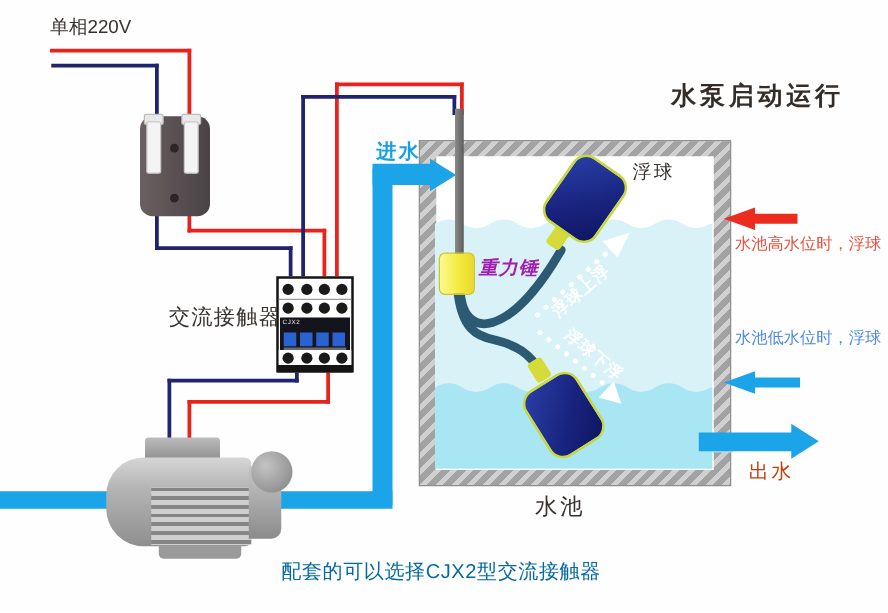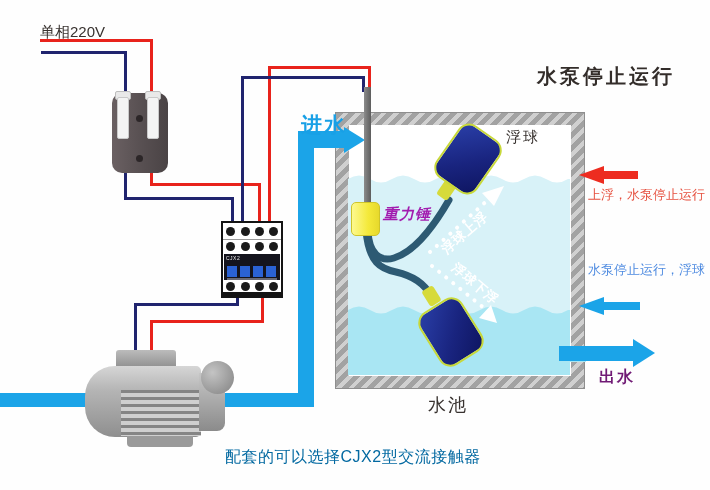--- a/index.html
+++ b/index.html
@@ -99,27 +99,27 @@
   .redHead{left:579px;top:166px;width:0;height:0;border-right:25px solid #ed2c20;border-top:9px solid transparent;border-bottom:9px solid transparent;}
   .bluShaft{left:604px;top:302px;width:36px;height:8px;background:#1ba4e8;}
   .bluHead{left:579px;top:297px;width:0;height:0;border-right:25px solid #1ba4e8;border-top:9px solid transparent;border-bottom:9px solid transparent;}
   .outShaft{left:559px;top:346px;width:75px;height:15px;background:#1ba4e8;}
   .outHead{left:633px;top:339px;width:0;height:0;border-left:22px solid #1ba4e8;border-top:14px solid transparent;border-bottom:14px solid transparent;}
   .annRed{color:#e6503f;font-size:13px;line-height:19px;}
   .annBlu{color:#4d8ae0;font-size:13px;line-height:19px;}
 
   
   .title{left:537px;top:63px;font-size:20px;font-weight:bold;letter-spacing:3px;color:#332d2a;}
-  .power{left:40px;top:23px;font-size:15px;color:#38322f;}
+  .power{left:40px;top:12px;font-size:15px;color:#38322f;}
   .lswitch{left:44px;top:106px;font-size:17px;letter-spacing:1px;}
   .lcontactor{left:135px;top:242px;font-size:17px;letter-spacing:1px;}
-  .linlet{left:301px;top:111px;font-size:21px;font-weight:bold;color:#18a0e6;letter-spacing:2px;}
+  .linlet{left:301px;top:111px;font-size:16px;font-weight:bold;color:#18a0e6;letter-spacing:2px;}
   .lhammer{left:383px;top:205px;font-size:15px;font-weight:bold;color:#a21caf;letter-spacing:1px;font-style:italic;}
   .lfloat{left:506px;top:128px;font-size:15px;letter-spacing:2px;}
-  .loutlet{left:599px;top:367px;font-size:16px;font-weight:bold;color:#701a75;letter-spacing:2px;}
+  .loutlet{left:599px;top:367px;font-size:16px;font-weight:normal;color:#c2410c;letter-spacing:2px;}
   .ltank{left:428px;top:393px;font-size:18px;letter-spacing:2px;}
   .lpump{left:45px;top:448px;font-size:16px;letter-spacing:1px;}
   .lfoot{left:225px;top:447px;font-size:16px;color:#0369a1;letter-spacing:.5px;}
 </style>
 </head>
 <body>
 
 <div id="stage">
 
   <div class="wire wr r1"></div>
@@ -223,29 +223,30 @@
   <div class="abs mknob"></div>
   <div class="abs mfoot"></div>
 
   <div class="arrShaft redShaft"></div>
   <div class="arrShaft redHead"></div>
   <div class="arrShaft bluShaft"></div>
   <div class="arrShaft bluHead"></div>
   <div class="arrShaft outShaft"></div>
   <div class="arrShaft outHead"></div>
 
-  <div class="lbl title">水泵停止运行</div>
+  <div class="lbl title">水泵启动运行</div>
   <div class="lbl power">单相220V</div>
+  <div class="lbl lcontactor">交流接触器</div>
   <div class="lbl linlet">进水</div>
   <div class="lbl lhammer">重力锤</div>
   <div class="lbl lfloat">浮球</div>
   <div class="lbl loutlet">出水</div>
   <div class="lbl ltank">水池</div>
   <div class="lbl lfoot">配套的可以选择CJX2型交流接触器</div>
 
   <div class="lbl annRed" style="left:588px;top:185px;">
-    <div>上浮，水泵停止运行</div>
+    <div>水池高水位时，浮球</div>
   </div>
   <div class="lbl annBlu" style="left:588px;top:260px;">
-    <div>水泵停止运行，浮球</div>
+    <div>水池低水位时，浮球</div>
   </div>
 
 </div>
 
 </body></html>

